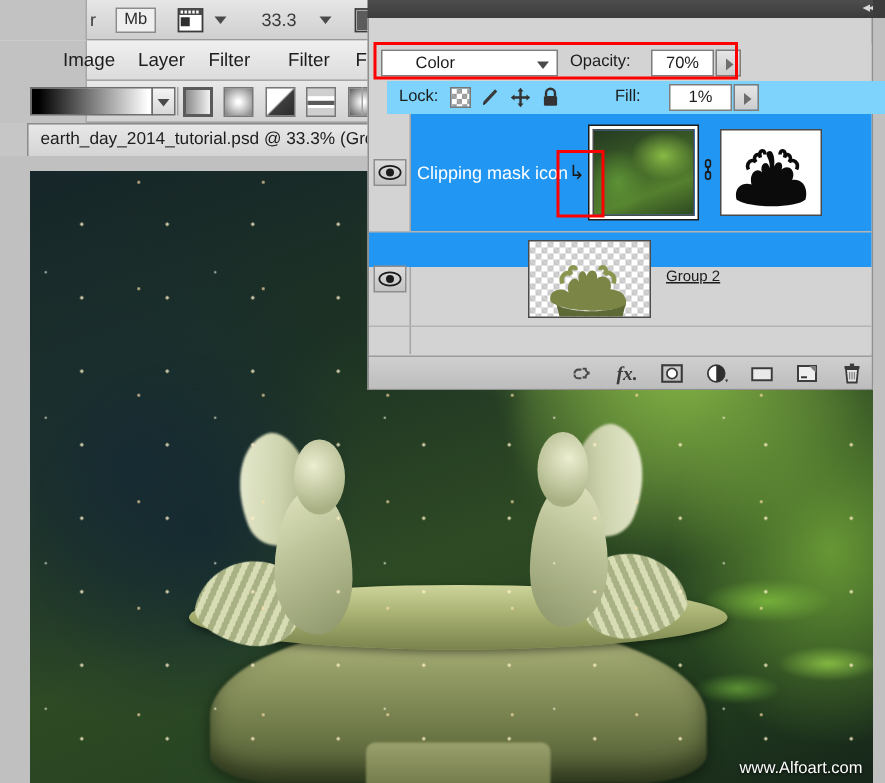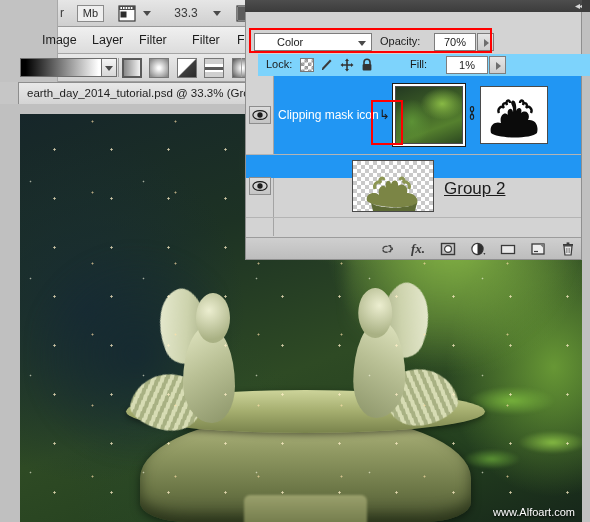--- a/index.html
+++ b/index.html
@@ -347,21 +347,21 @@
   .link-ico {
     position: absolute; width: 8px; height: 14px;
   }
   .clip-arrow {
     position: absolute; font-size: 13px; color: #1b1b1b; line-height: 1;
   }
   .layer-name {
     position: absolute; font-size: 12px; color: #ffffff;
     font-family: "Liberation Sans", sans-serif;
   }
-  .layer-name.dark { color: #1b1b1b; text-decoration: underline; font-size: 17px; text-align: right; }
+  .layer-name.dark { color: #1b1b1b; text-decoration: underline; font-size: 10px; text-align: right; }
   .row-divider {
     position: absolute; left: 0; width: 100%; height: 1px; background: #b4b4b4;
   }
 
   
   .panel-footer {
     position: absolute; left: 0; bottom: 0; width: 100%; height: 22px;
     background: linear-gradient(#cfcfcf,#bdbdbd);
     border-top: 1px solid #9c9c9c;
     text-align: center;

